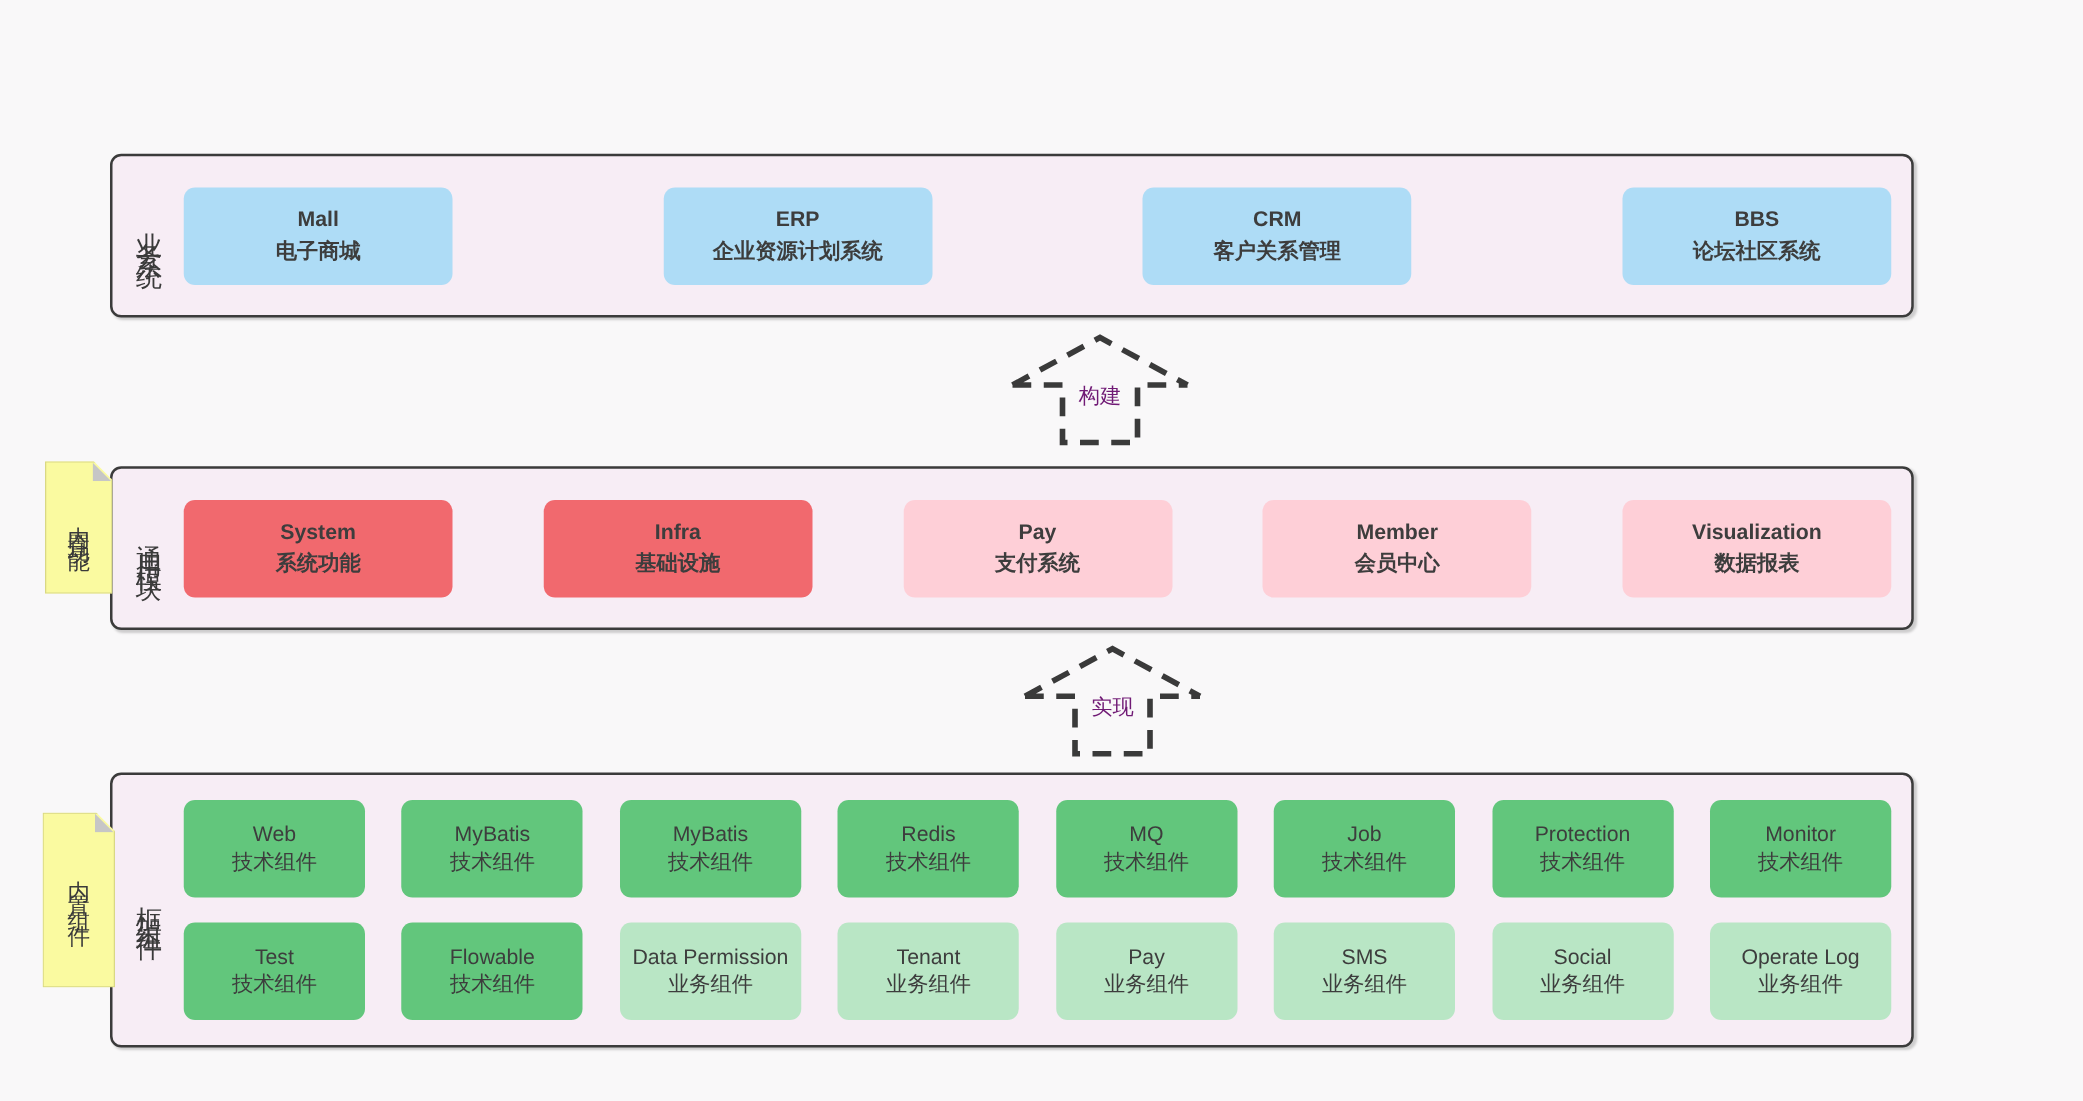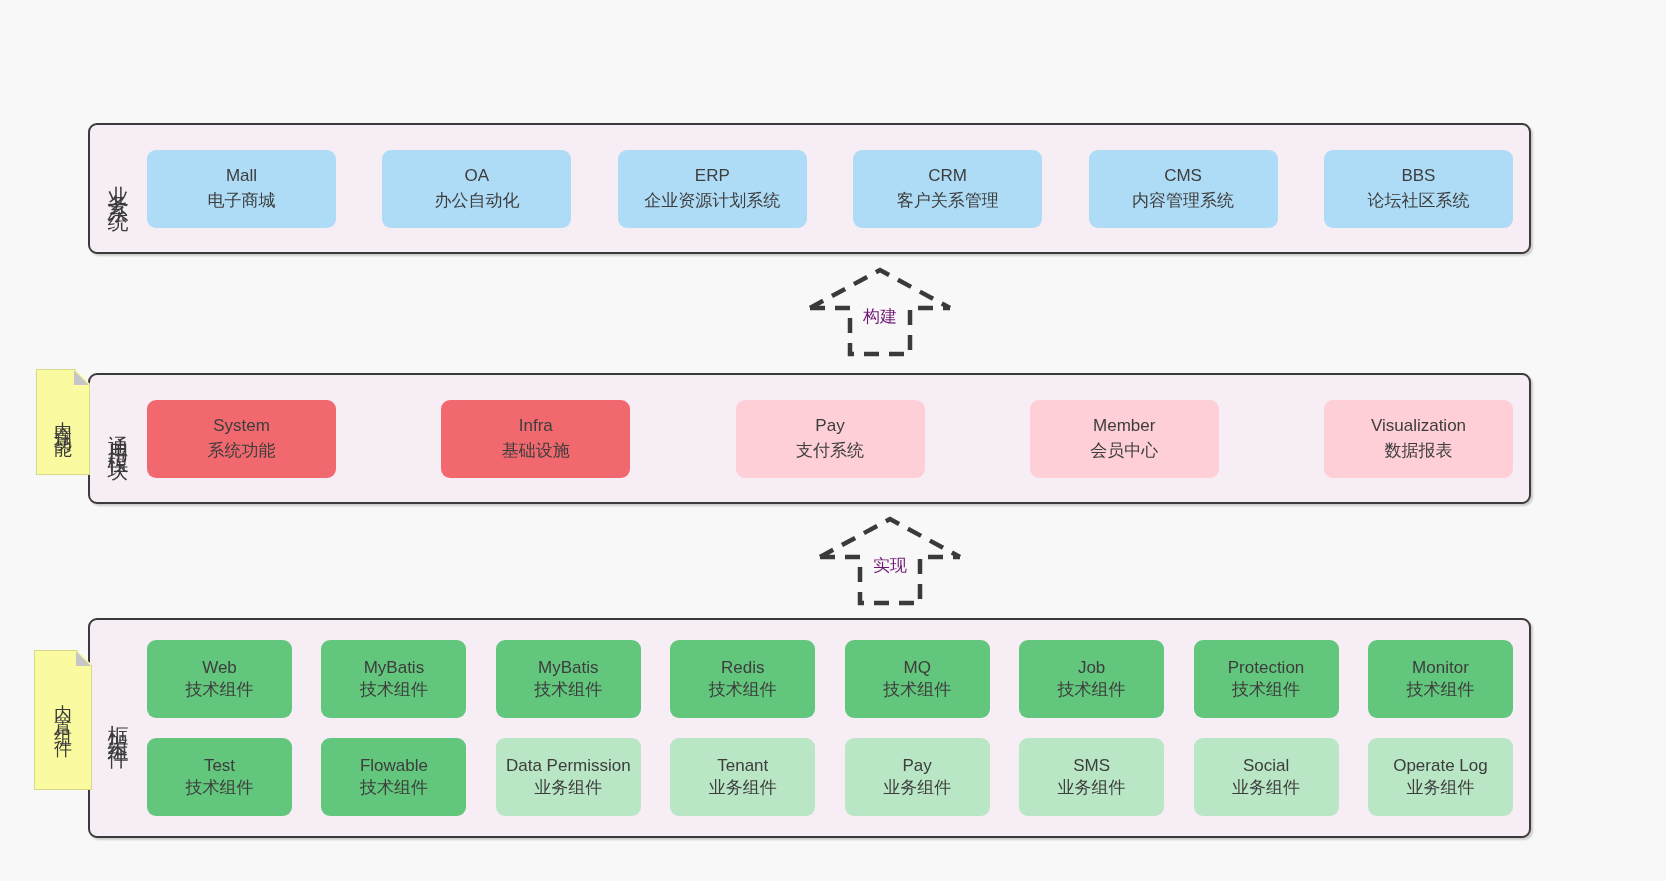--- a/index.html
+++ b/index.html
@@ -33,21 +33,21 @@
   .rows{
     position:absolute;left:57px;right:16px;top:0;bottom:0;
     display:flex;flex-direction:column;justify-content:center;gap:20px;
   }
   .row{display:flex;justify-content:space-between;}
   .box{
     height:78px;border-radius:9px;box-sizing:border-box;padding:4px 6px;
     display:flex;flex-direction:column;align-items:center;justify-content:center;
     text-align:center;font-size:17px;line-height:1.42;color:var(--text,#3d3d3d);
   }
-  .boxes .box{width:189px;}
+  .boxes .box{width:215px;font-weight:bold;}
   .row .box{width:145px;line-height:1.28;}
   .box.blue{background:var(--blue,#aedcf6);}
   .box.red{background:var(--red,#f1696e);}
   .box.pink{background:var(--pink,#fecfd7);}
   .box.green{background:var(--green,#62c67c);}
   .box.light_green{background:var(--light_green,#b9e6c5);}
 
   .sticky{
     position:absolute;z-index:3;box-sizing:border-box;
     background:var(--sticky_bg,#fafaa0);
@@ -83,34 +83,26 @@
 <body>
 
 <div class="band" id="band-business">
   <div class="side-label">业务系统</div>
   <div class="boxes" id="business-boxes">
       <div class="box blue">
         <div>Mall</div>
         <div>电子商城</div>
       </div>
       <div class="box blue">
-        <div>OA</div>
-        <div>办公自动化</div>
-      </div>
-      <div class="box blue">
         <div>ERP</div>
         <div>企业资源计划系统</div>
       </div>
       <div class="box blue">
         <div>CRM</div>
         <div>客户关系管理</div>
-      </div>
-      <div class="box blue">
-        <div>CMS</div>
-        <div>内容管理系统</div>
       </div>
       <div class="box blue">
         <div>BBS</div>
         <div>论坛社区系统</div>
       </div>
     </div>
 </div>
 
 <div class="arrow" id="arrow-build">
   <svg width="152" height="96" viewBox="0 0 152 96">

